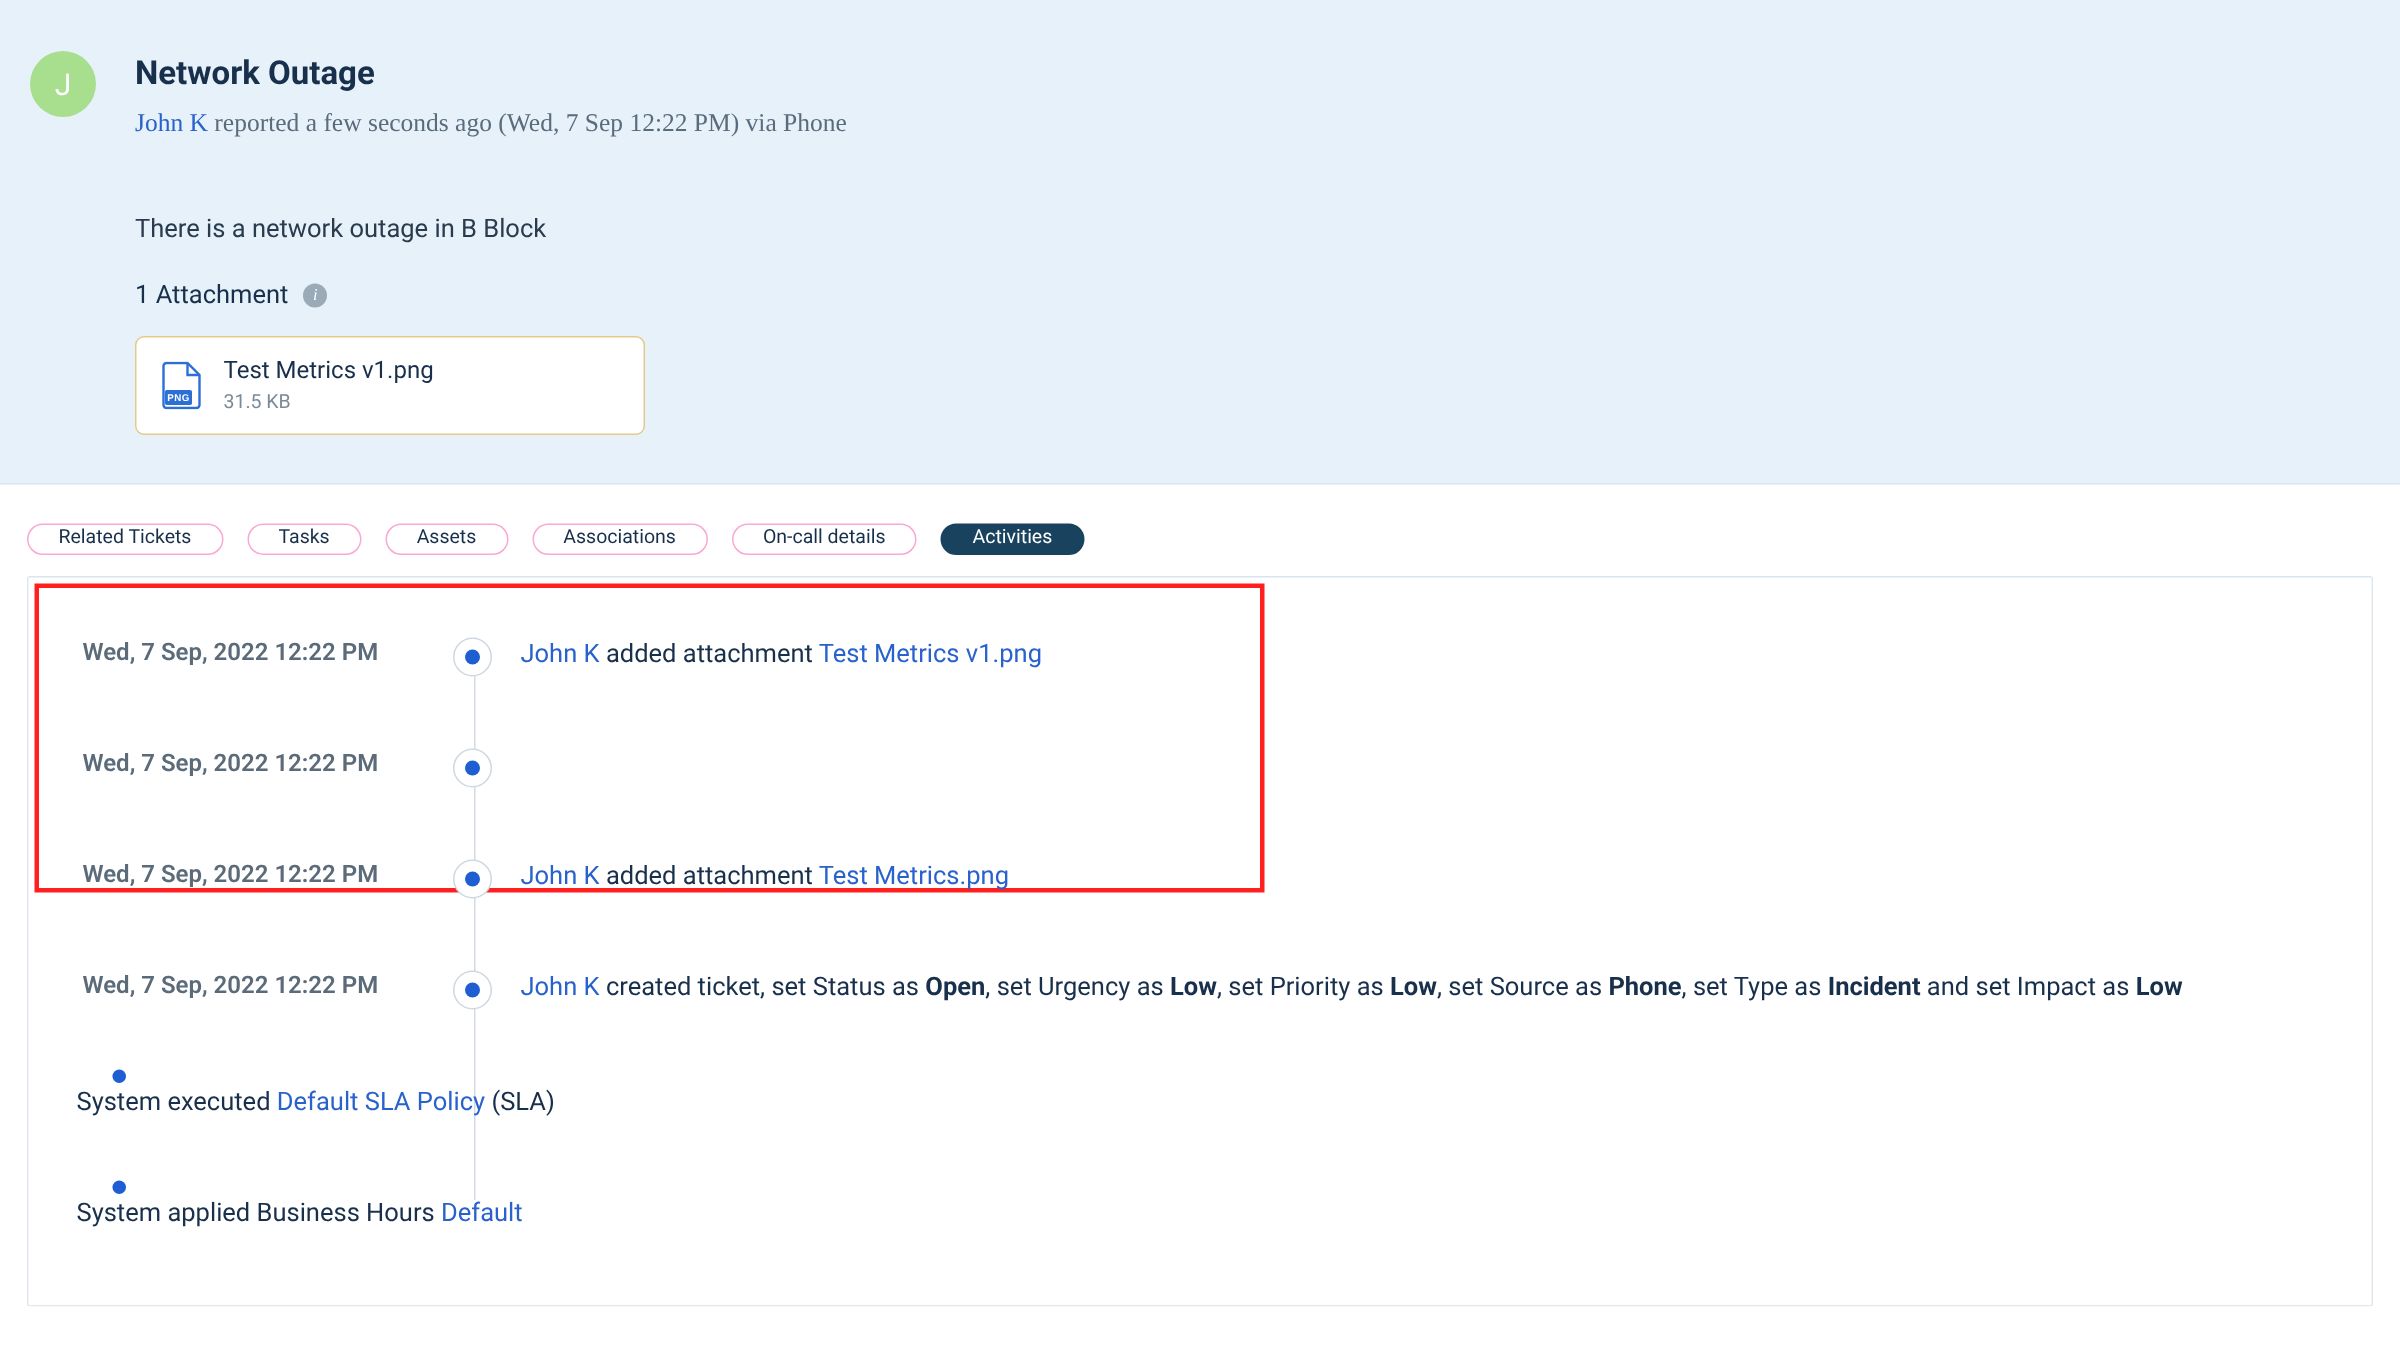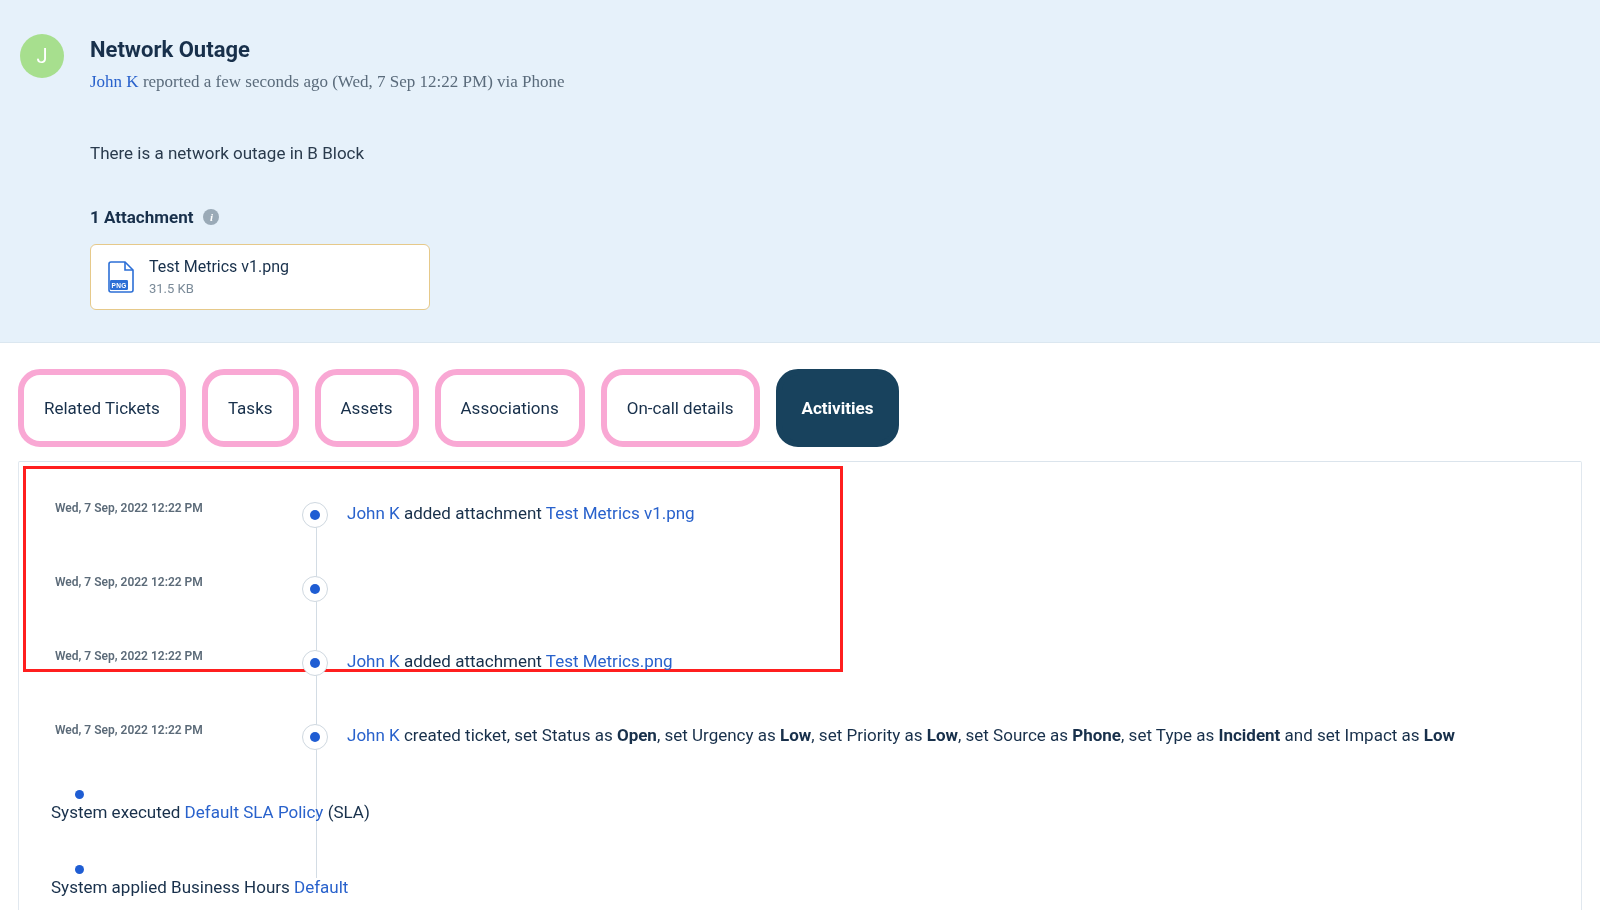--- a/index.html
+++ b/index.html
@@ -27,21 +27,21 @@
     color: #fff;
     display: flex; align-items: center; justify-content: center;
     font-size: 20px;
     margin-right: 26px;
     flex-shrink: 0;
   }
   .title { font-size: 22px; font-weight: 700; color: #18304b; }
   .subline { margin-top: 4px; font-size: 17px; color: #5a6b7b; font-family: Liberation Serif, serif; }
   .link { color: #2962cc; cursor: pointer; }
   .description { margin-top: 46px; font-size: 17px; color: #2a3b4d; }
-  .attach-head { margin-top: 40px; font-weight: 700; color: #18304b; display: flex; align-items: center; gap: 10px; }
+  .attach-head { margin-top: 20px; font-weight: 400; color: #18304b; display: flex; align-items: center; gap: 10px; }
   .info-icon {
     width: 16px; height: 16px; border-radius: 50%;
     background: #9aaab7; color: #fff; font-size: 11px;
     display: inline-flex; align-items: center; justify-content: center;
     font-style: italic; font-family: Georgia, serif;
   }
   .attach-card {
     margin-top: 14px;
     background: #fff;
     border: 1px solid #e6c98a;
@@ -53,33 +53,32 @@
   .file-icon {
     width: 28px; height: 32px; position: relative;
   }
   .file-icon svg { display:block; }
   .file-meta { display:flex; flex-direction:column; }
   .file-name { color: #18304b; font-size: 16px; }
   .file-size { color: #7a8a98; font-size: 13px; margin-top: 2px; }
 
   .tabs-wrap { padding: 26px 18px 10px 18px; display:flex; gap: 16px; flex-wrap:wrap; }
   .pill {
-    border: 6px solid #f9a8d4;
+    border: 1px solid #f9a8d4;
     border-radius: 22px;
-    padding: 21px 20px;
-    font-size: 17px;
+    padding: 0 20px;
+    font-size: 13px;
     background: #fff;
     color: #18304b;
     cursor: pointer;
   }
   .pill.active {
     background: #18425d;
     color: #fff;
     border-color: #18425d;
-    font-weight: bold;
   }
 
   .activities-panel {
     margin: 4px 18px 40px 18px;
     border: 1px solid #e1e8ef;
     border-top-color: #dbe4ec;
     border-radius: 2px;
     padding: 20px 30px 40px 30px;
     position: relative;
   }
@@ -106,21 +105,21 @@
   }
   .tl-row + .tl-row { margin-top: 30px; }
   .tl-row.sub { margin-top: 22px; flex-direction: column; }
   .tl-time {
     width: 236px;
     flex-shrink:0;
     text-align: left;
     padding-left: 6px;
     color: #5c6b79;
     font-weight: 600;
-    font-size: 12px;
+    font-size: 16px;
   }
   .tl-marker-wrap {
     width: 60px;
     display:flex; justify-content:center; align-items:center;
     flex-shrink:0;
     position: relative;
     padding-top: 2px;
   }
   .tl-marker {
     width: 26px; height: 26px;

